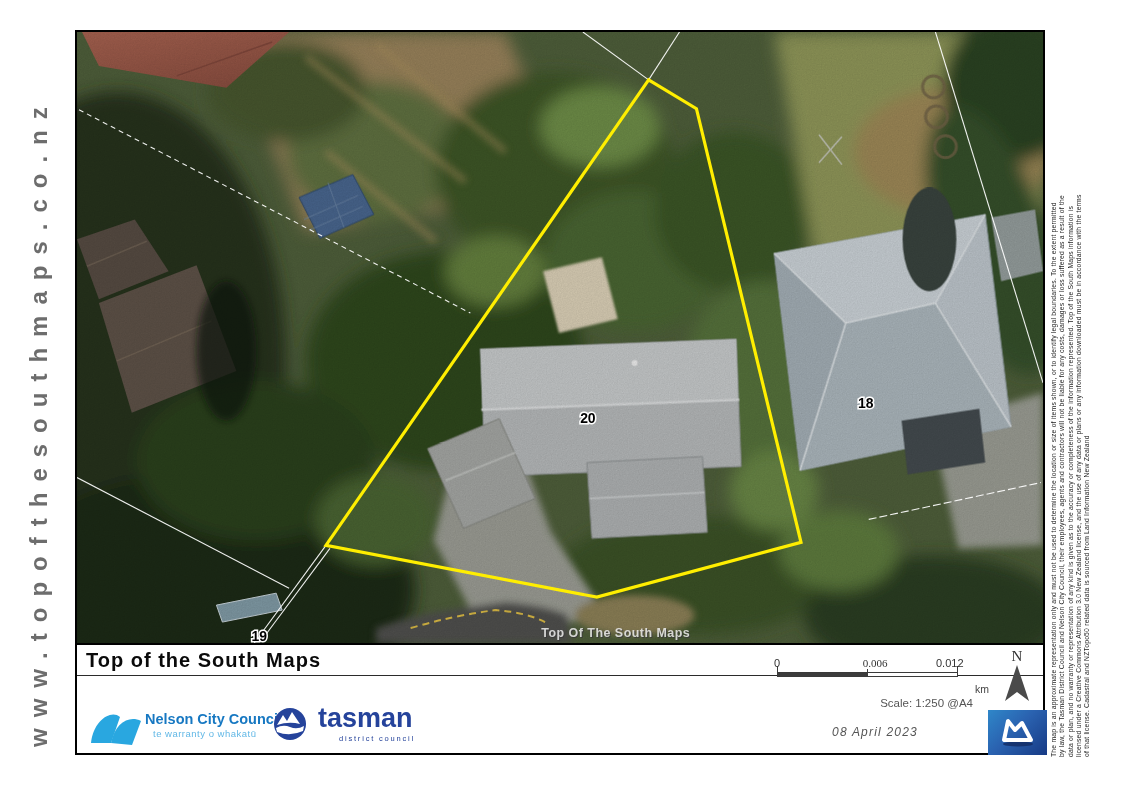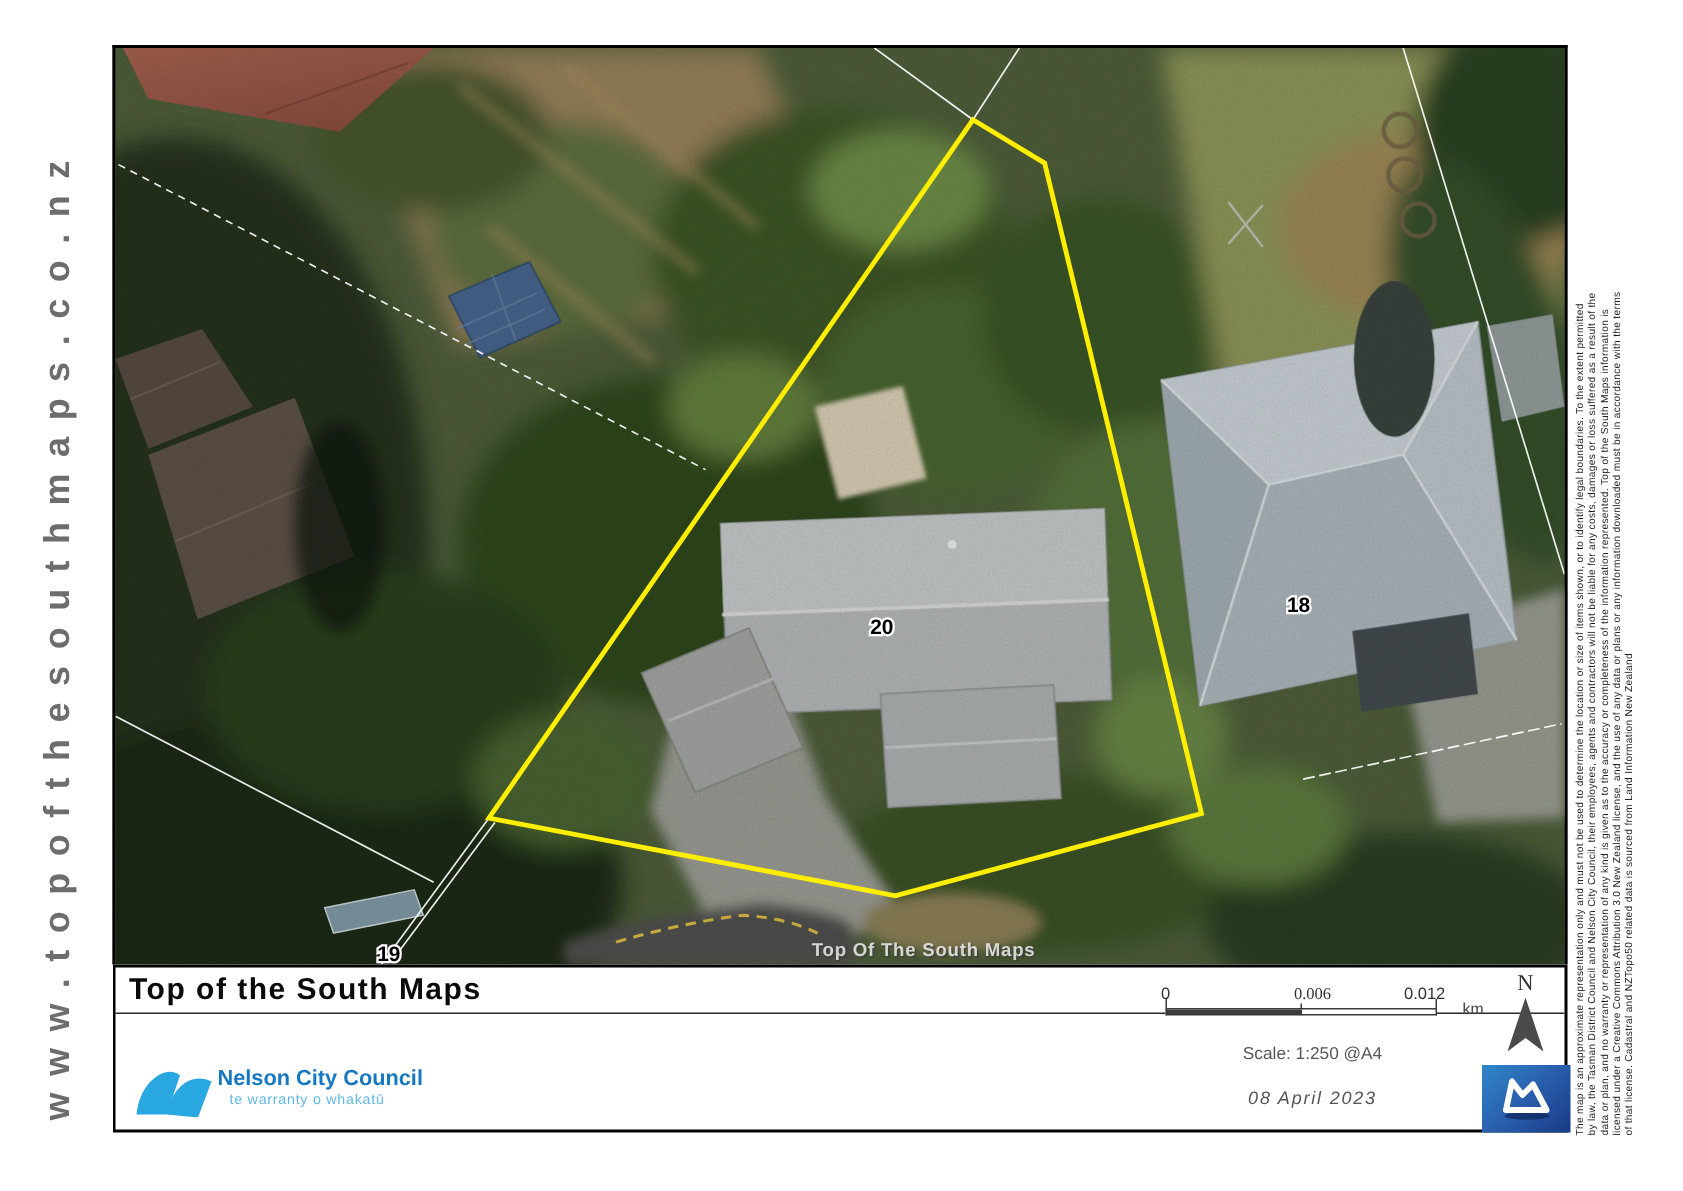--- a/index.html
+++ b/index.html
@@ -31,22 +31,22 @@
   .tdc-name{position:absolute;left:45px;top:-4px;font-size:27px;font-weight:bold;color:#25439b;white-space:nowrap;}
   .tdc-sub{position:absolute;left:66px;top:27px;font-size:7.5px;letter-spacing:1.8px;color:#25439b;white-space:nowrap;}
   .scalegrp{position:absolute;left:700px;top:0;width:196px;height:110px;}
   .sb-labels{position:absolute;left:-14px;top:12px;width:224px;height:12px;font-size:11px;color:#333;}
   .sb-l0{position:absolute;left:0;width:28px;text-align:center;}
   .sb-l1{position:absolute;left:76px;width:72px;text-align:center;font-family:Liberation Serif, serif;}
   .sb-l2{position:absolute;left:173px;width:50px;text-align:left;}
   .sb-bar{position:absolute;left:0px;top:27px;width:181px;height:5px;border:1px solid #3a3a3a;box-sizing:border-box;background:#fff;}
   .sb-fill{position:absolute;left:0;top:0;width:50%;height:100%;background:#3c3c3c;}
   .sb-tick{position:absolute;top:21px;width:1px;height:11px;background:#3a3a3a;}
-  .sb-unit{position:absolute;left:186px;top:22px;font-size:10.5px;color:#444;padding-left:12px;}
-  .sb-scaletext{position:absolute;left:0;top:52px;width:196px;text-align:center;font-size:11.5px;color:#555;}
+  .sb-unit{position:absolute;left:186px;top:38px;font-size:10.5px;color:#444;padding-left:12px;}
+  .sb-scaletext{position:absolute;left:0;top:52px;width:196px;text-align:right;font-size:11.5px;color:#555;}
   .sb-date{position:absolute;left:-10px;top:80px;width:216px;text-align:center;font-size:12px;
            font-style:italic;color:#555;letter-spacing:1.2px;}
   .north{position:absolute;left:924px;top:3px;width:32px;height:58px;text-align:center;}
   .north-n{font-family:"Liberation Serif",serif;font-size:15px;color:#333;}
   .brandsq{position:absolute;left:988px;top:710px;width:59px;height:45px;
            background:linear-gradient(135deg,#2f87c9 0%,#2a62b0 45%,#173a85 100%);z-index:5;}
 </style>
 </head>
 <body>
 
@@ -187,20 +187,29 @@
 
     <div class="ncc">
       <svg width="54" height="38" viewBox="0 0 54 38">
         <path d="M2 36 C4 14 22 2 31 10 L22 36 Z" fill="#29a7e0"></path>
         <path d="M22 36 C26 16 40 8 52 14 L43 38 Z" fill="#29a7e0"></path>
       </svg>
       <div class="ncc-name">Nelson City Council</div>
       <div class="ncc-sub">te warranty o whakatū</div>
     </div>
 
+    <div class="tdc">
+      <svg width="40" height="36" viewBox="0 0 40 36">
+        <circle cx="17" cy="17" r="16" fill="#25439b"></circle>
+        <path d="M4 18 L10 8 L14 14 L19 5 L27 17 Q16 14 4 18 Z" fill="#ffffff"></path>
+        <path d="M3 21 Q10 17 17 20 Q24 23 31 19 L30 24 Q17 30 4 25 Z" fill="#ffffff"></path>
+      </svg>
+      <div class="tdc-name">tasman</div>
+      <div class="tdc-sub">district council</div>
+    </div>
 
     <div class="scalegrp">
       <div class="sb-labels">
         <span class="sb-l0">0</span>
         <span class="sb-l1">0.006</span>
         <span class="sb-l2">0.012</span>
       </div>
       <div class="sb-tick" style="left:0px;"></div>
       <div class="sb-tick" style="left:90px;top:24px;height:8px;"></div>
       <div class="sb-tick" style="left:180px;"></div>

